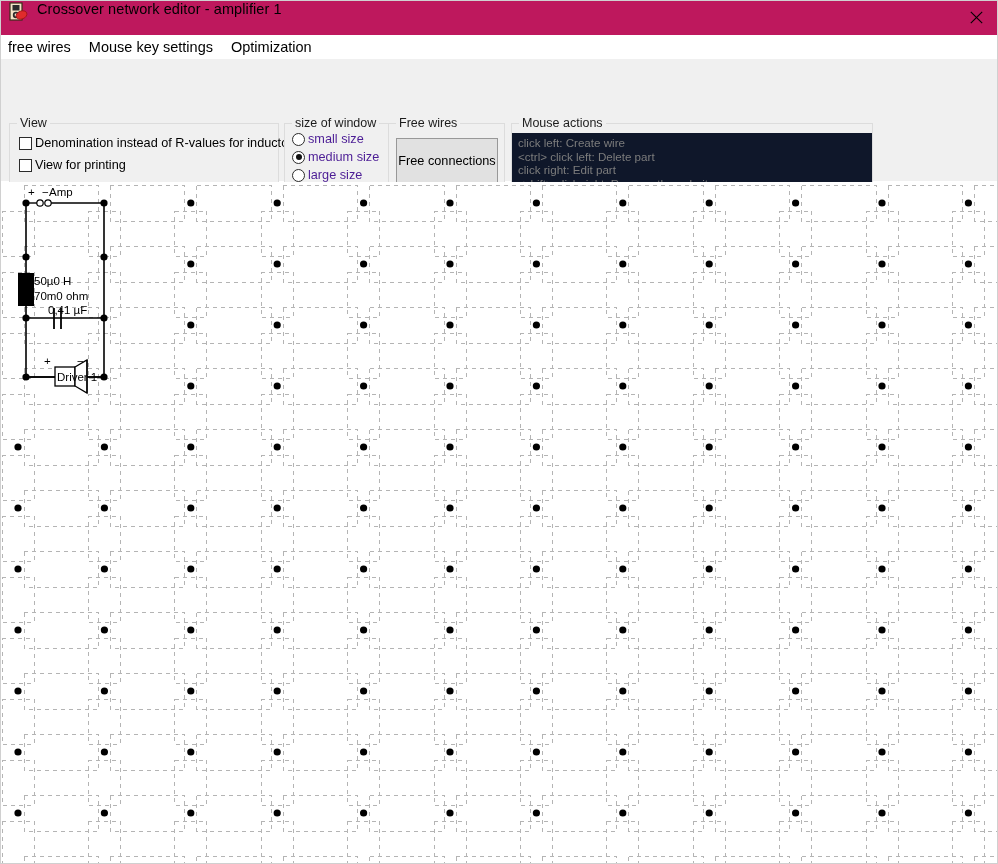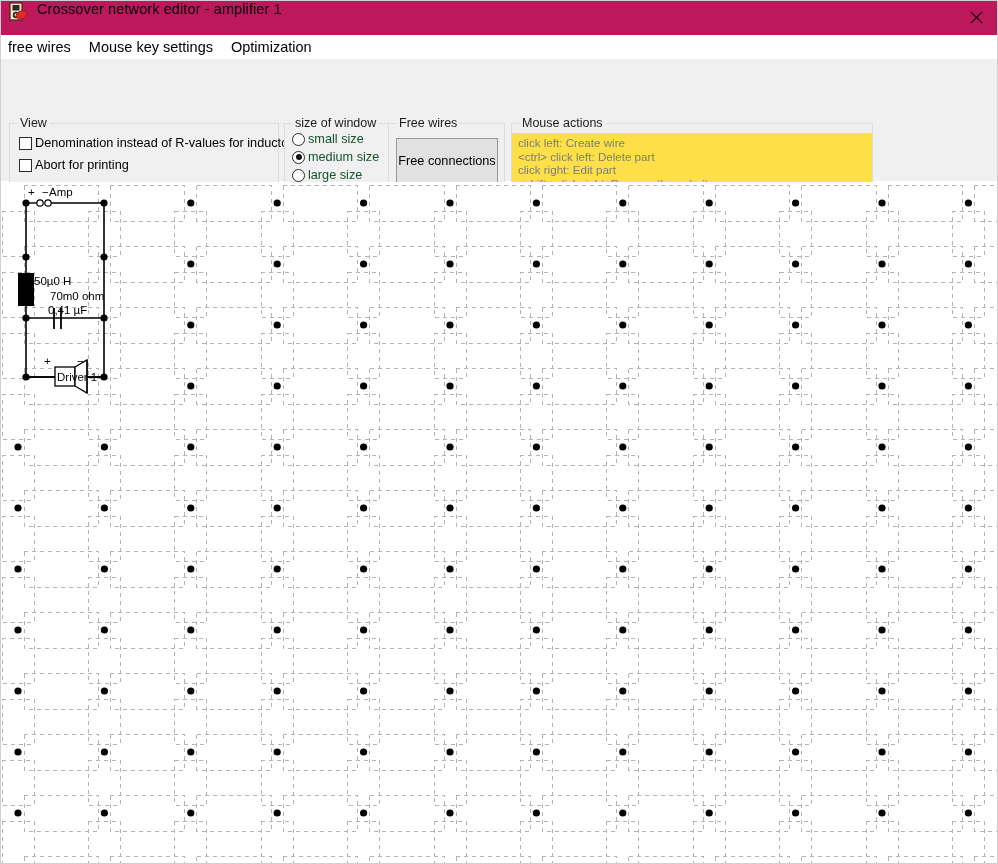--- a/index.html
+++ b/index.html
@@ -82,21 +82,21 @@
   }
   .chkbox {
     width: 13px; height: 13px; border: 1px solid #2b2b2b;
     background: #ffffff; margin-right: 3px; flex: 0 0 auto;
   }
 
   
   #grp-size { left: 283px; top: 64px; width: 117px; height: 66px; }
   .radrow {
     position: absolute; display: flex; align-items: center;
-    font-size: 12.7px; color: #14532d; white-space: nowrap;
+    font-size: 12.7px; color: #4c1d95; white-space: nowrap;
   }
   .radio {
     width: 13px; height: 13px; border: 1px solid #2b2b2b;
     border-radius: 50%; background: #fff; margin-right: 3px;
     flex: 0 0 auto; position: relative;
   }
   .radio.on::after {
     content: ""; position: absolute; left: 2.5px; top: 2.5px;
     width: 6px; height: 6px; border-radius: 50%; background: #111;
   }
@@ -121,21 +121,21 @@
     background: #e1e1e1; border: 1px solid #989898;
     font-size: 12.7px; color: #000;
     display: flex; align-items: center; justify-content: center;
     cursor: default;
   }
 
   
   #grp-mouse { left: 510px; top: 64px; width: 362px; height: 114px; }
   #mouse-actions-box {
     position: absolute; left: 511px; top: 74px; width: 360px; height: 93px;
-    background: #fde047;
+    background: #0f172a;
     padding: 3px 6px 0 6px;
     overflow: hidden;
   }
   .ma-line {
     font-size: 11.6px; color: #7c7c7c; line-height: 13.6px;
     white-space: nowrap;
   }
 
   
   #canvas {
@@ -185,21 +185,21 @@
   <div id="panel-band">
 
     <div class="group" id="grp-view">
       <div class="group-title">View</div>
       <div class="chkrow" style="left:9px; top:12px;">
         <span class="chkbox"></span>
         <span>Denomination instead of R-values for inductors</span>
       </div>
       <div class="chkrow" style="left:9px; top:34px;">
         <span class="chkbox"></span>
-        <span>Abort for printing</span>
+        <span>View for printing</span>
       </div>
     </div>
 
     <div class="group" id="grp-size">
       <div class="group-title">size of window</div>
       <div class="radrow" style="left:7px; top:8px;">
         <span class="radio"></span>
         <span>small size</span>
       </div>
       <div class="radrow" style="left:7px; top:26px;">
@@ -673,21 +673,21 @@
       <line x1="86" y1="178" x2="86" y2="211" stroke="#000" stroke-width="1.3"></line>
       <line x1="86" y1="195" x2="103" y2="195" stroke="#000" stroke-width="1.6"></line>
       <line x1="25" y1="195" x2="54" y2="195" stroke="#000" stroke-width="1.6"></line>
     </svg>
 
     <div class="lbl" style="left:27px; top:4px;">+</div>
     <div class="lbl" style="left:41px; top:4px;">−</div>
     <div class="lbl" style="left:48px; top:4px;">Amp</div>
 
     <div class="lbl" style="left:33px; top:93px;">50µ0 H</div>
-    <div class="lbl" style="left:33px; top:108px;padding-left:16px;">70m0 ohm</div>
+    <div class="lbl" style="left:33px; top:108px;">70m0 ohm</div>
     <div class="lbl" style="left:47px; top:122px;">0,41 µF</div>
 
     <div class="lbl" style="left:43px; top:173px;">+</div>
     <div class="lbl" style="left:76px; top:173px;">−</div>
     <div class="lbl" style="left:56px; top:189px;">Driver 1</div>
   </div>
 
 </div>
 
 </body></html>

